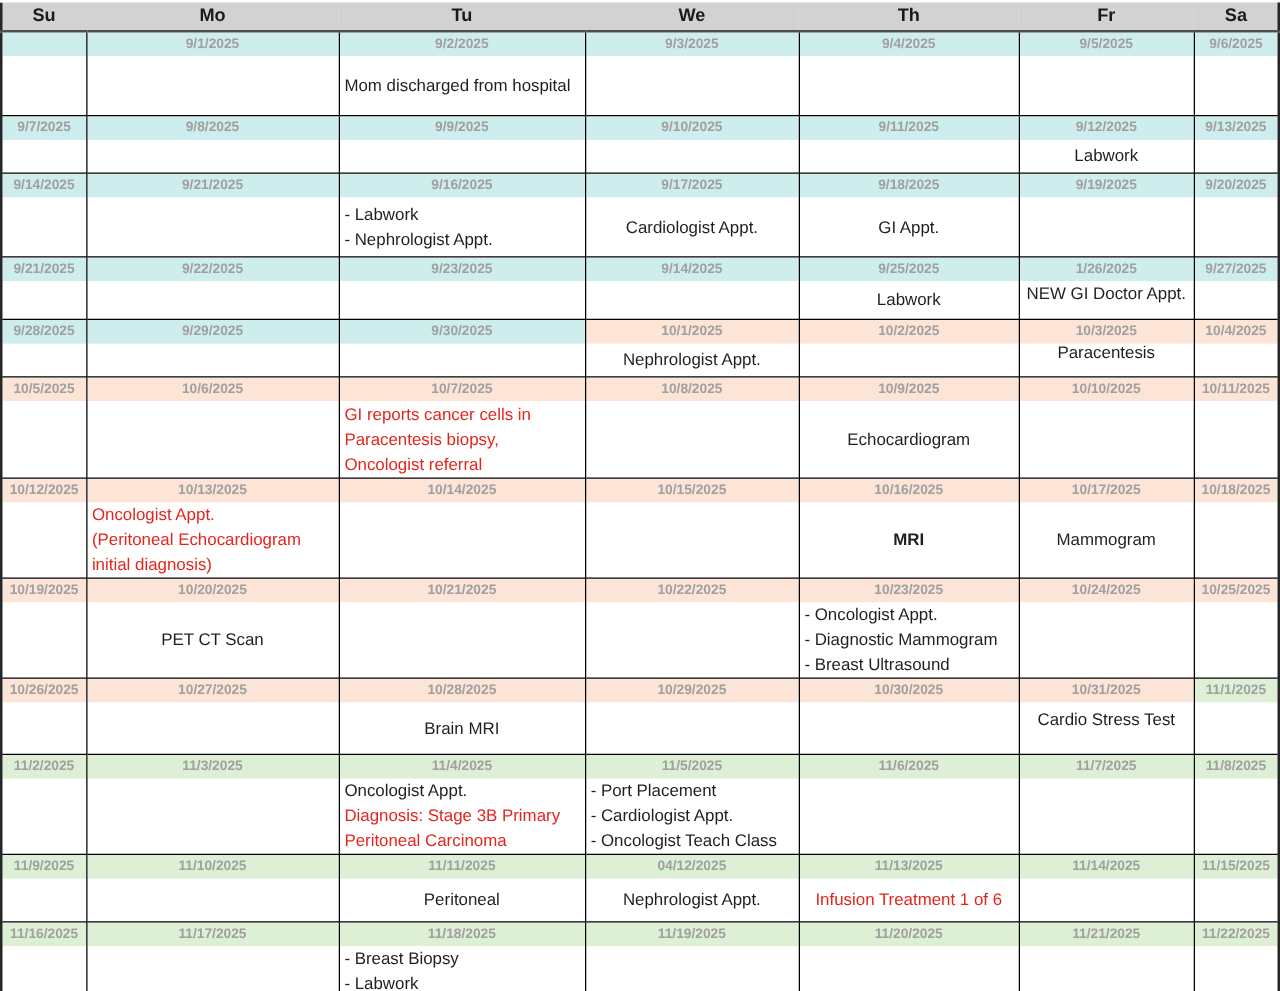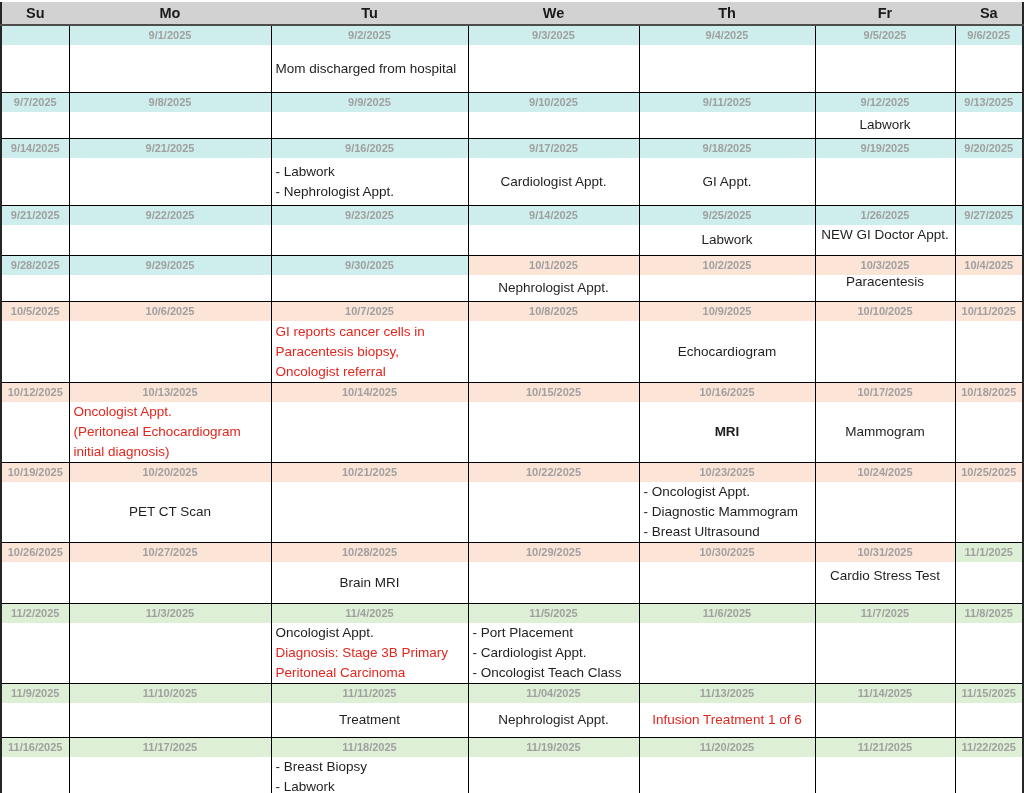--- a/index.html
+++ b/index.html
@@ -441,25 +441,25 @@
           <div class="datebar m-november">11/9/2025</div>
           <div class="content center" style="height: 34px;"></div>
         </td>
         <td class="cell">
           <div class="datebar m-november">11/10/2025</div>
           <div class="content center" style="height: 34px;"></div>
         </td>
         <td class="cell">
           <div class="datebar m-november">11/11/2025</div>
           <div class="content center" style="height: 34px;">
-            <div class="line">Treatment</div>
-          </div>
-        </td>
-        <td class="cell">
-          <div class="datebar m-november">11/04/2025</div>
+            <div class="line">Peritoneal</div>
+          </div>
+        </td>
+        <td class="cell">
+          <div class="datebar m-november">04/12/2025</div>
           <div class="content center" style="height: 34px;">
             <div class="line">Nephrologist Appt.</div>
           </div>
         </td>
         <td class="cell">
           <div class="datebar m-november">11/13/2025</div>
           <div class="content center" style="height: 34px;">
             <div class="line red">Infusion Treatment 1 of 6</div>
           </div>
         </td>

